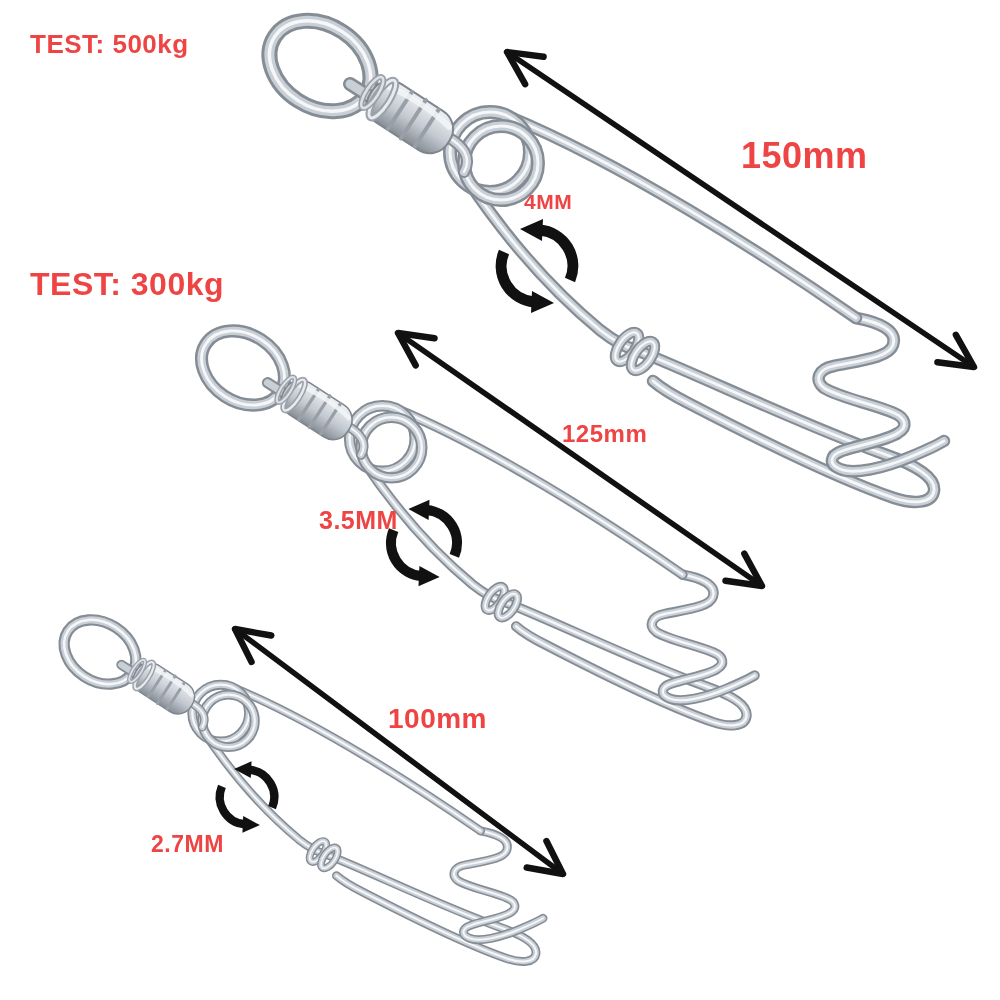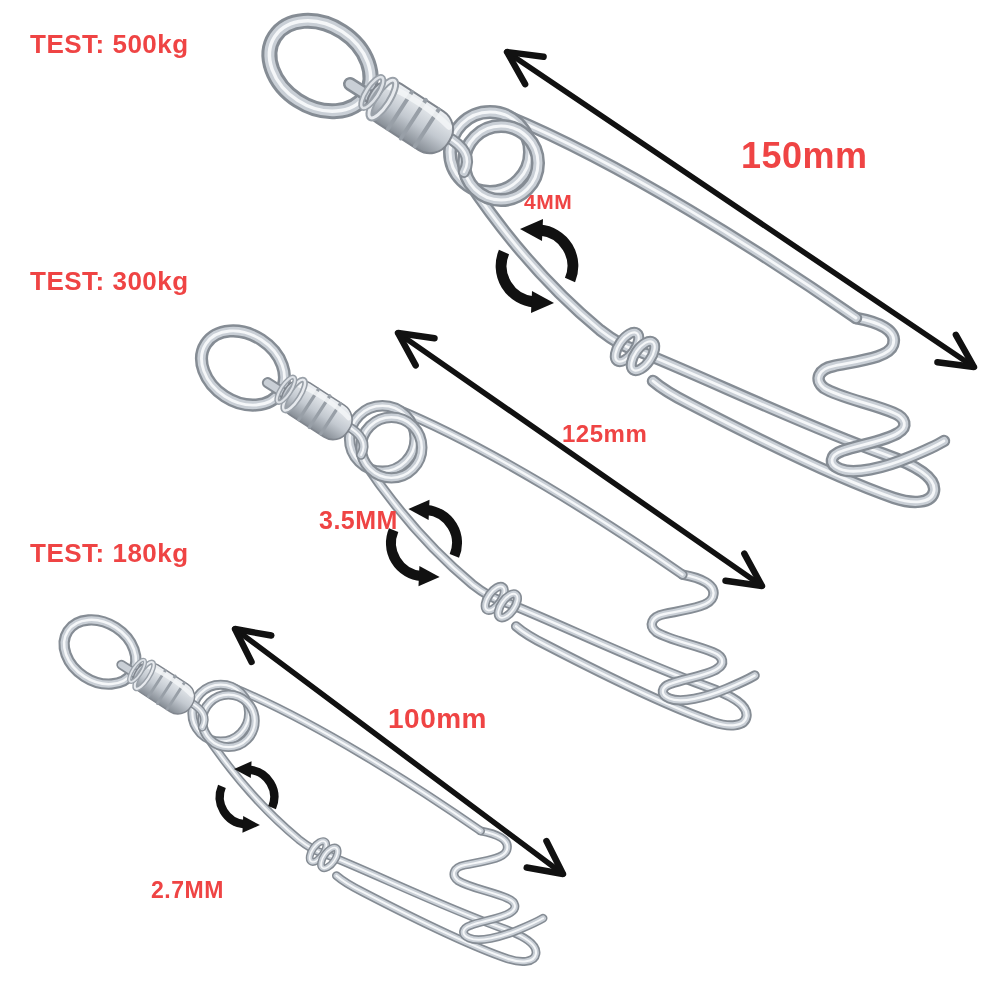--- a/index.html
+++ b/index.html
@@ -132,24 +132,23 @@
     </g>
     <g transform="translate(424,543) scale(0.92)">
       <use href="#rot"></use>
     </g>
     <g transform="translate(247,797) scale(0.76)">
       <use href="#rot"></use>
     </g>
   </svg>
 
   <div class="label" style="left:30px;top:31px;font-size:26px;">TEST: 500kg</div>
-  <div class="label" style="left:30px;top:268px;font-size:26px;">TEST: 300kg</div>
-  <div class="label" style="left:30px;top:540px;font-size:26px;">TEST: 180kg</div>
+  <div class="label" style="left:30px;top:268px;font-size:32px;">TEST: 300kg</div>
 
   <div class="label" style="left:741px;top:138px;font-size:36px;">150mm</div>
   <div class="label" style="left:562px;top:422px;font-size:24px;">125mm</div>
   <div class="label" style="left:388px;top:705px;font-size:28px;">100mm</div>
 
   <div class="label" style="left:524px;top:191px;font-size:21px;">4MM</div>
   <div class="label" style="left:298px;top:508px;font-size:25px;margin-left:21px;">3.5MM</div>
-  <div class="label" style="left:151px;top:879px;font-size:23px;">2.7MM</div>
+  <div class="label" style="left:151px;top:833px;font-size:23px;">2.7MM</div>
 
 </div>
 
 </body></html>

